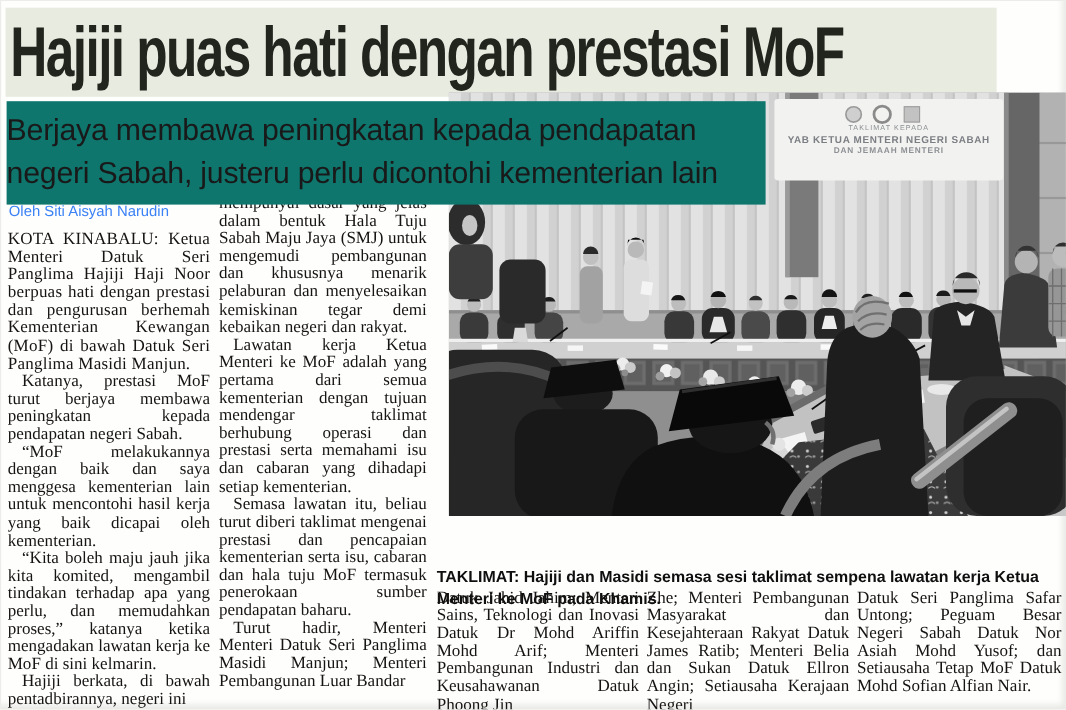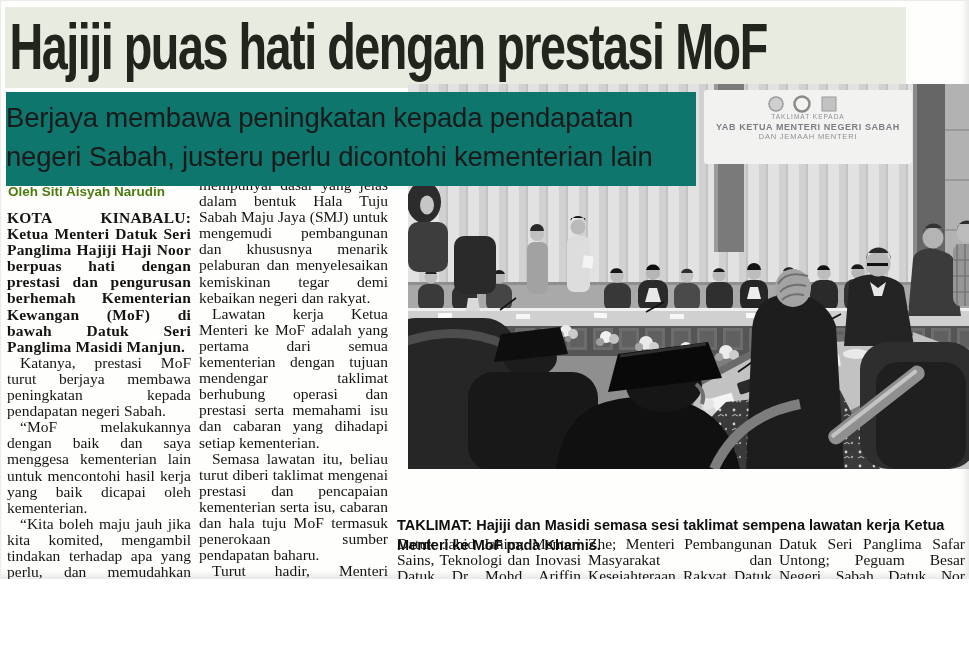--- a/index.html
+++ b/index.html
@@ -1,17 +1,17 @@
 <!DOCTYPE html>
 <html><head>
 <meta charset="utf-8">
 <style>
   html,body{margin:0;padding:0;background:#ffffff;}
   .page{
-    position:relative; width:969px; height:579px; overflow:hidden;
+    position:relative; width:969px; height:645px; overflow:hidden;
     background:#fefefd;
     font-family:"Liberation Sans", sans-serif;
     box-shadow: inset 0 0 0 1px #ececea, inset -3px -4px 6px #e7e7e4;
   }
   
   .headline-bar{
     position:absolute; left:5px; top:7px; width:901px; height:81px;
     background:#e8ebe0; overflow:hidden;
   }
   .headline-bar .hl{
@@ -22,50 +22,50 @@
   }
   
   .subhead{
     position:absolute; left:6px; top:92px; width:690px; height:88px;
     background:#0f766e; z-index:3;
     font-size:27.5px; line-height:39px; color:#191919; letter-spacing:-0.2px;
     padding-top:6px;
   }
   .byline{
     position:absolute; left:8px; top:184px; width:190px;
-    font-size:13.5px; font-weight:bold; color:#4d7c0f; z-index:3;
+    font-size:13.5px; font-weight:normal; color:#3b82f6; z-index:3;
   }
   
   .bodycol{
     position:absolute;
     font-family:"Liberation Serif", serif;
     font-size:15.5px; line-height:16.1px; color:#161412;
     text-align:justify;
   }
   .bodycol p{margin:0; text-indent:13px;}
   .bodycol p.noindent{text-indent:0;}
-  .bodycol p.lead{font-weight:bold; text-indent:0; letter-spacing:0.2px;}
+  .bodycol p.lead{font-weight:normal; text-indent:0; letter-spacing:0.2px;}
   .col1{left:7px;  top:210px; width:184px; height:432px;}
   .col2{left:199px; top:177px; width:189px; height:465px;}
   .bcolA{left:397px; top:536px; width:184px; height:108px;}
   .bcolB{left:588px; top:536px; width:184px; height:108px;}
   .bcolC{left:779px; top:536px; width:186px; height:108px;}
   
   .photo{
     position:absolute; left:396px; top:84px; width:569px; height:385px;
     background:#c8c8c8; overflow:hidden; z-index:1;margin-left:12px;
   }
   .photo svg{display:block;}
   .banner-text{
     position:absolute; left:300px; top:28px; width:200px; z-index:2;
     text-align:center; color:#8d9094; line-height:10px;
   }
   .banner-text .b1{font-size:6.5px; letter-spacing:1px;}
   .banner-text .b2{font-size:9px; letter-spacing:0.6px; color:#7b7e83; font-weight:bold;}
-  .banner-text .b3{font-size:7.5px; letter-spacing:0.8px;}
+  .banner-text .b3{font-size:7.5px; letter-spacing:0.8px;font-weight:bold;}
   .caption{
     position:absolute; left:397px; top:516px; width:567px;
     font-size:14.5px; font-weight:bold; line-height:19.5px; color:#0f0f0f;
   }
 </style>
 </head>
 <body>
 
 <div class="page">
 

